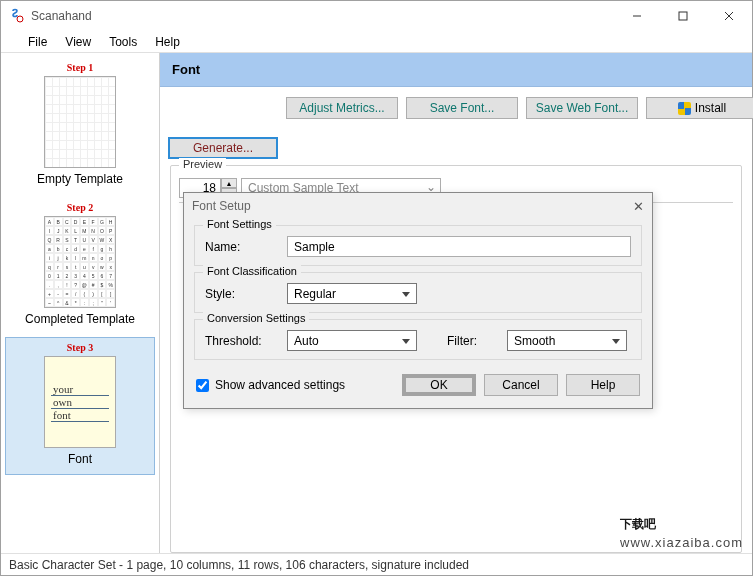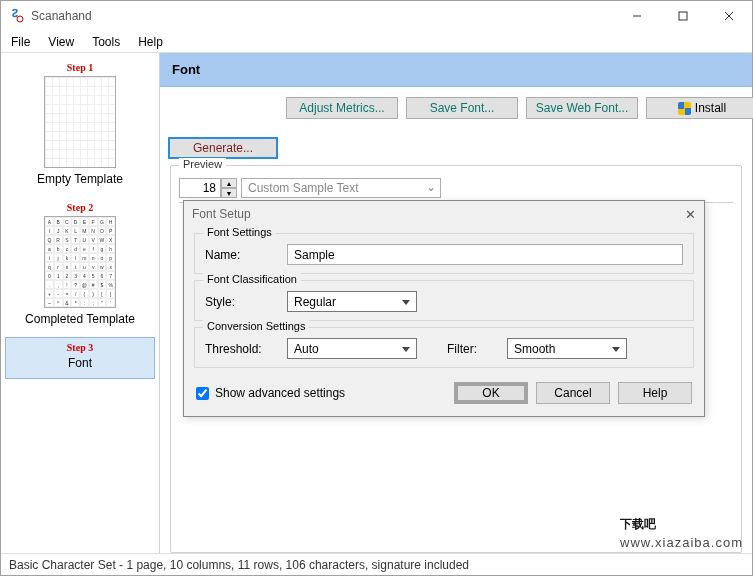--- a/index.html
+++ b/index.html
@@ -3,21 +3,21 @@
 <meta charset="utf-8">
 <style>
 * { box-sizing: border-box; margin: 0; padding: 0; font-family: "Segoe UI", Tahoma, sans-serif; font-size: 12px; }
 html, body { width: 753px; height: 576px; background: #fff; overflow: hidden; }
 .window { width: 753px; height: 576px; border: 1px solid #a0a0a0; background: #fff; display: flex; flex-direction: column; }
 .titlebar { height: 30px; display: flex; align-items: center; padding: 0 0 0 8px; background: #fff; }
 .titlebar .icon { width: 16px; height: 16px; margin-right: 6px; display: inline-flex; align-items: center; justify-content: center; }
 .titlebar .title { color: #555; }
 .win-controls { margin-left: auto; display: flex; }
 .win-btn { width: 46px; height: 30px; display: flex; align-items: center; justify-content: center; color: #333; }
-.menubar { height: 22px; display: flex; align-items: center; padding: 0 2px; gap: 2px; border-bottom: 1px solid #e0e0e0; }
+.menubar { height: 22px; display: flex; align-items: center; padding: 0 19px; gap: 2px; border-bottom: 1px solid #e0e0e0; }
 .menu-item { padding: 2px 8px; color: #000; }
 .body { flex: 1; display: flex; min-height: 0; }
 .sidebar { width: 159px; border-right: 1px solid #d0d0d0; padding: 4px; display: flex; flex-direction: column; gap: 2px; background: #fff; }
 .step { padding: 4px 2px 8px; text-align: center; border: 1px solid transparent; }
 .step.selected { background: #d6e8f7; border: 1px solid #8fb9e0; }
 .step-title { color: #d00000; font-family: "Comic Sans MS", cursive; font-weight: bold; font-size: 10px; margin-bottom: 3px; }
 .thumb { width: 72px; height: 92px; margin: 0 auto 4px; background: #fff; border: 1px solid #aaa; display: flex; flex-direction: column; }
 .thumb.grid { background: repeating-linear-gradient(#eee 0 1px, transparent 1px 9px), repeating-linear-gradient(90deg,#eee 0 1px, transparent 1px 7px); background-size: 7px 9px; }
 .thumb.grid2 { display: grid; grid-template-columns: repeat(8,1fr); grid-template-rows: repeat(10,1fr); gap: 0; }
 .thumb.grid2 span { border: 0.5px solid #eee; font-size: 5px; color: #333; display: flex; align-items: center; justify-content: center; }
@@ -36,21 +36,21 @@
 .preview-row { display: flex; align-items: center; gap: 0; margin-top: 4px; }
 .spin { display: flex; align-items: center; }
 .spin input { width: 42px; height: 20px; text-align: right; padding-right: 4px; border: 1px solid #adadad; }
 .spin-btns { display: flex; flex-direction: column; }
 .spin-btns div { width: 16px; height: 10px; border: 1px solid #adadad; background: #e8e8e8; font-size: 7px; display: flex; align-items: center; justify-content: center; }
 .sample-select { height: 20px; padding: 0 18px 0 6px; border: 1px solid #adadad; color: #888; margin-left: 4px; position: relative; display: flex; align-items: center; min-width: 200px; }
 .sample-select::after { content: "⌄"; position: absolute; right: 4px; top: 1px; font-size: 12px; }
 .preview-hr { border: none; border-top: 1px solid #d0d0d0; margin-top: 4px; }
 .status { height: 22px; border-top: 1px solid #e0e0e0; padding: 0 8px; display: flex; align-items: center; color: #333; }
 
-.dialog { position: absolute; left: 183px; top: 200px; width: 522px; background: #f0f0f0; border: 1px solid #888; box-shadow: 2px 2px 8px rgba(0,0,0,0.15); }
+.dialog { position: absolute; left: 183px; top: 192px; width: 470px; background: #f0f0f0; border: 1px solid #888; box-shadow: 2px 2px 8px rgba(0,0,0,0.15); }
 .dlg-title { height: 26px; display: flex; align-items: center; padding: 0 8px; color: #666; }
 .dlg-close { margin-left: auto; font-size: 13px; color: #555; }
 .fieldset { border: 1px solid #d8d8d8; margin: 6px 10px 4px; padding: 10px 10px 8px; position: relative; }
 .fieldset .legend { position: absolute; top: -8px; left: 8px; background: #f0f0f0; padding: 0 4px; font-size: 11px; }
 .frow { display: flex; align-items: center; gap: 10px; }
 .frow label { width: 72px; }
 .tinput { flex: 1; height: 21px; border: 1px solid #adadad; background: #fff; padding: 0 6px; }
 .sel { height: 21px; border: 1px solid #767676; background: #fff; padding: 0 6px; display: flex; align-items: center; position: relative; min-width: 120px; }
 .sel::after { content: ""; position: absolute; right: 6px; top: 8px; width: 0; height: 0; border-left: 4px solid transparent; border-right: 4px solid transparent; border-top: 5px solid #444; }
 .dlg-bottom { display: flex; align-items: center; padding: 10px 12px 12px; gap: 8px; }
@@ -190,20 +190,25 @@
             <span>*</span>
             <span>:</span>
             <span>;</span>
             <span>"</span>
             <span>'</span>
         </div>
         <div class="step-label">Completed Template</div>
       </div>
       <div class="step selected">
         <div class="step-title">Step 3</div>
+        <div class="thumb font">
+          <div>your</div>
+          <div>own</div>
+          <div>font</div>
+        </div>
         <div class="step-label">Font</div>
       </div>
     </div>
 
     <div class="main">
       <div class="main-header">Font</div>
       <div class="toolbar">
         <div class="tbtn primary">Generate...</div>
         <div class="tbtn">Adjust Metrics...</div>
         <div class="tbtn">Save Font...</div>

